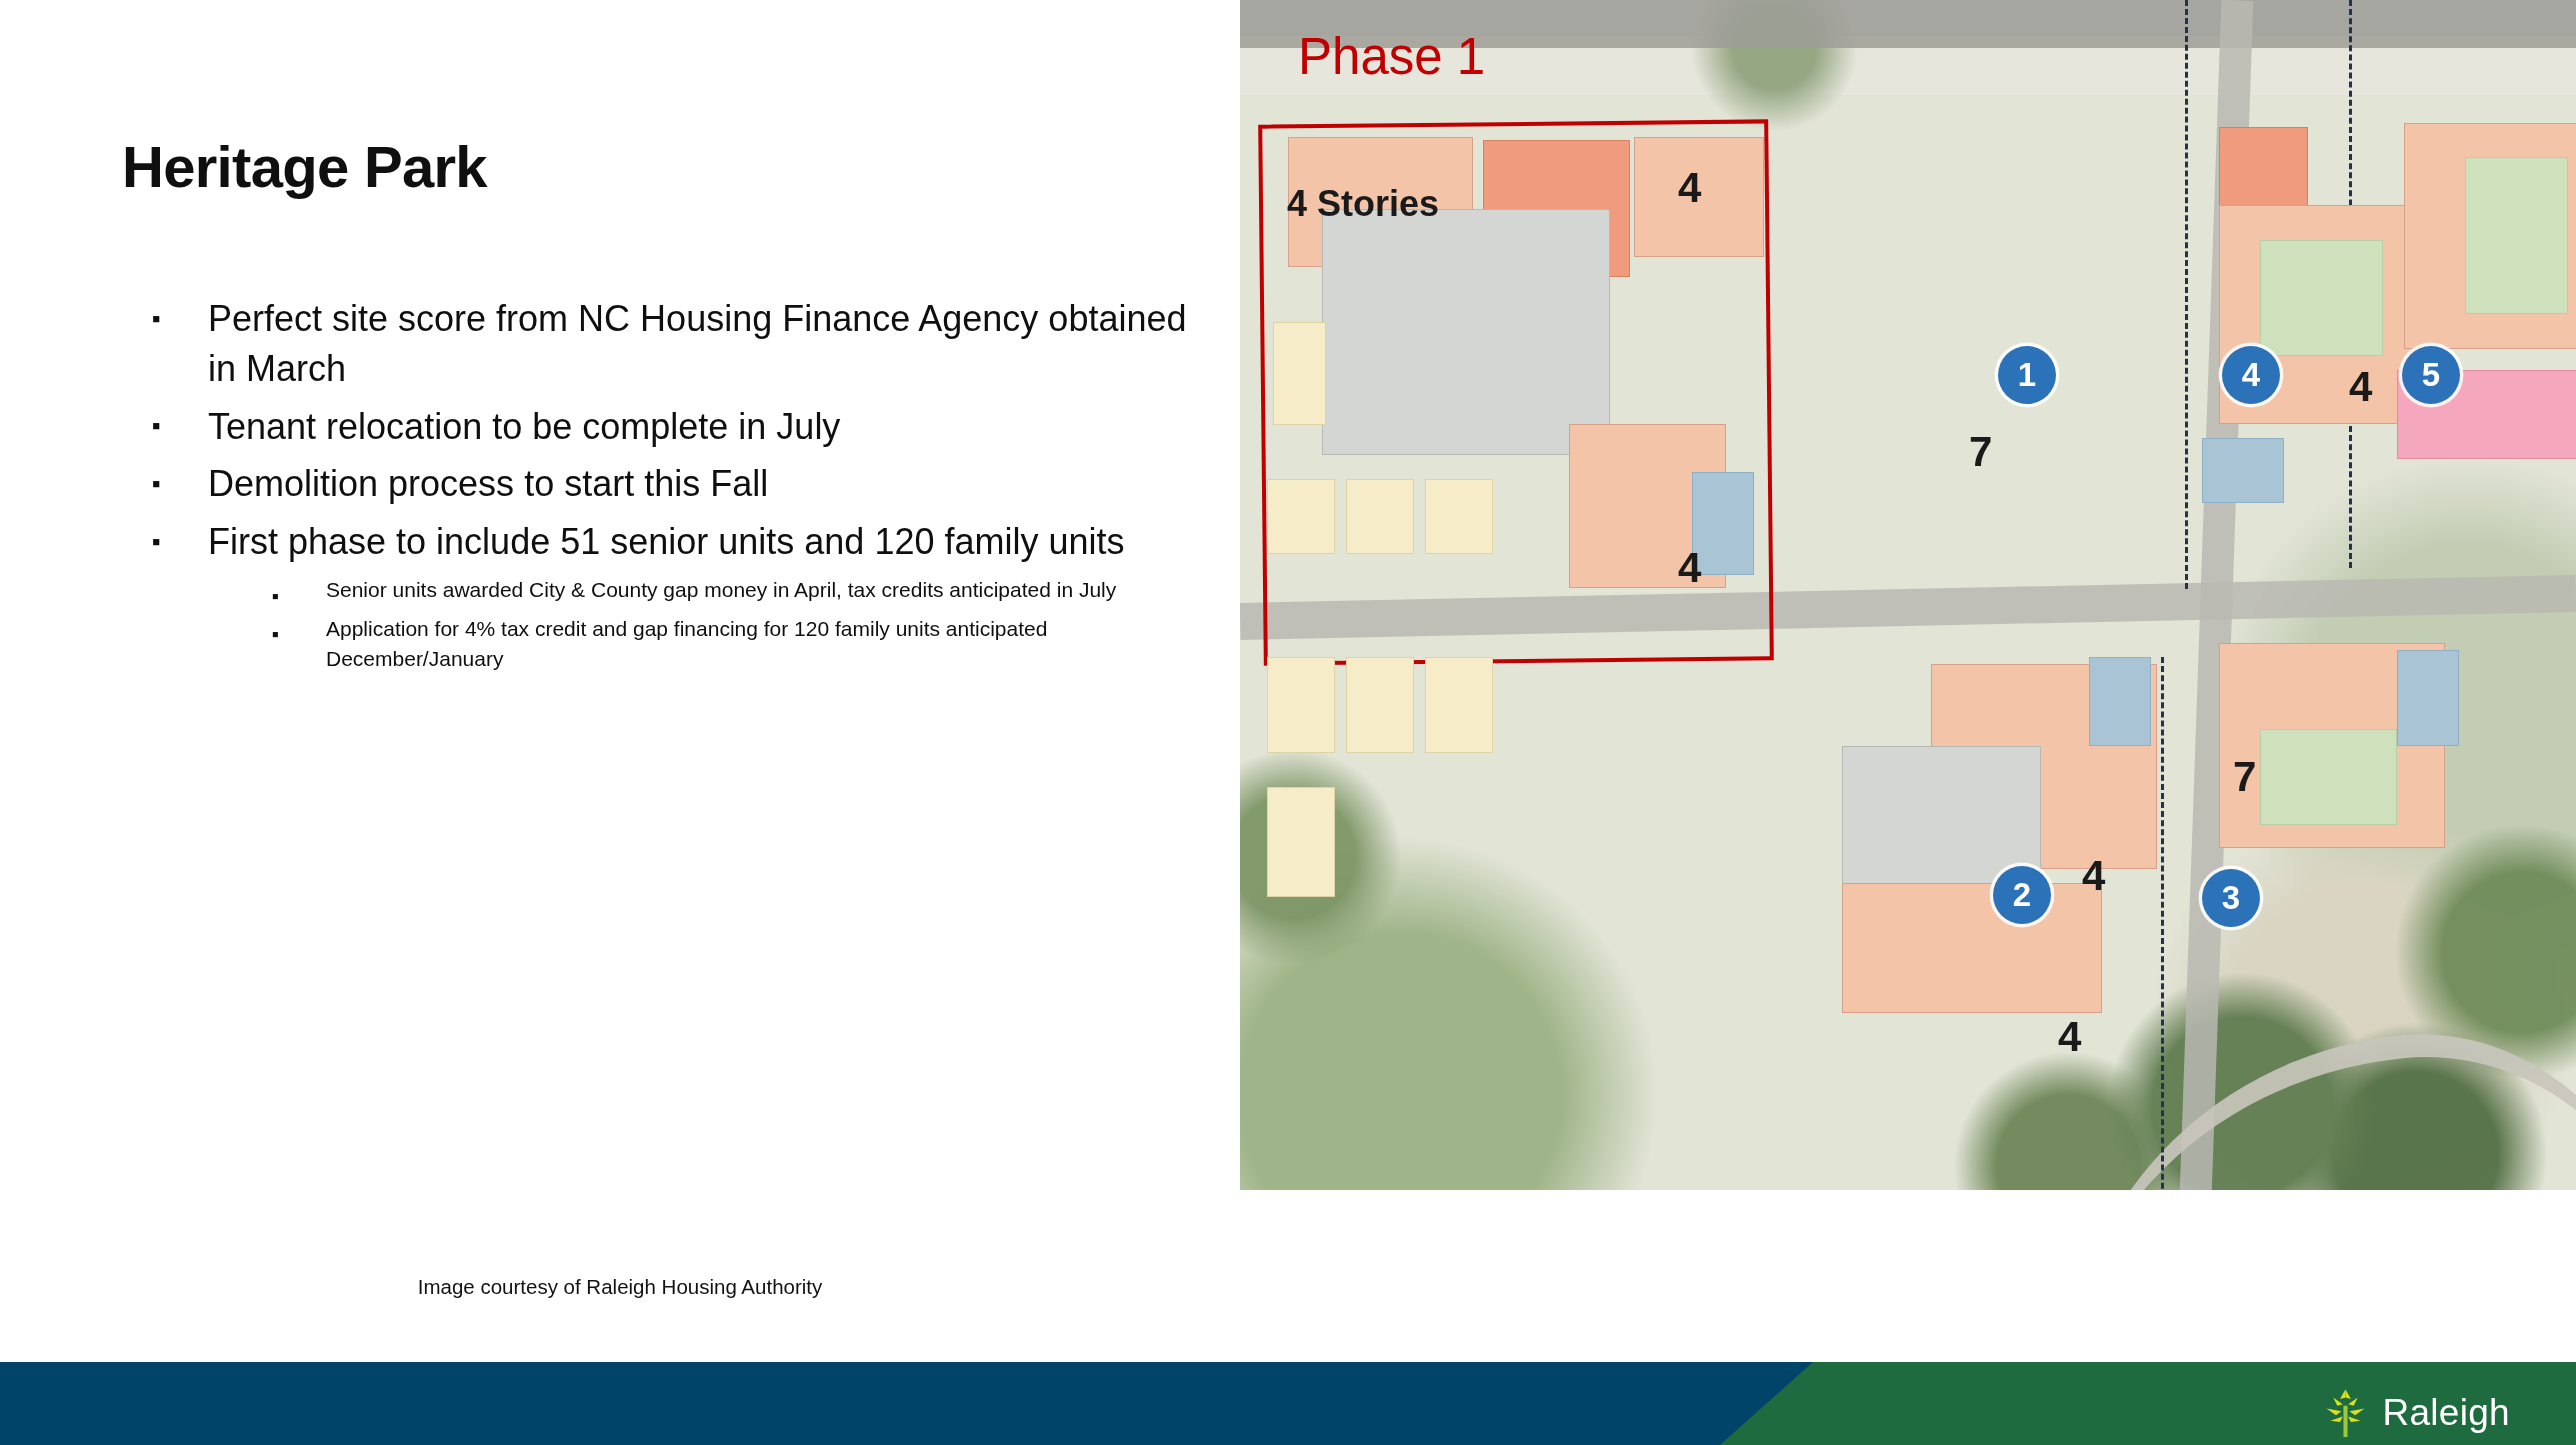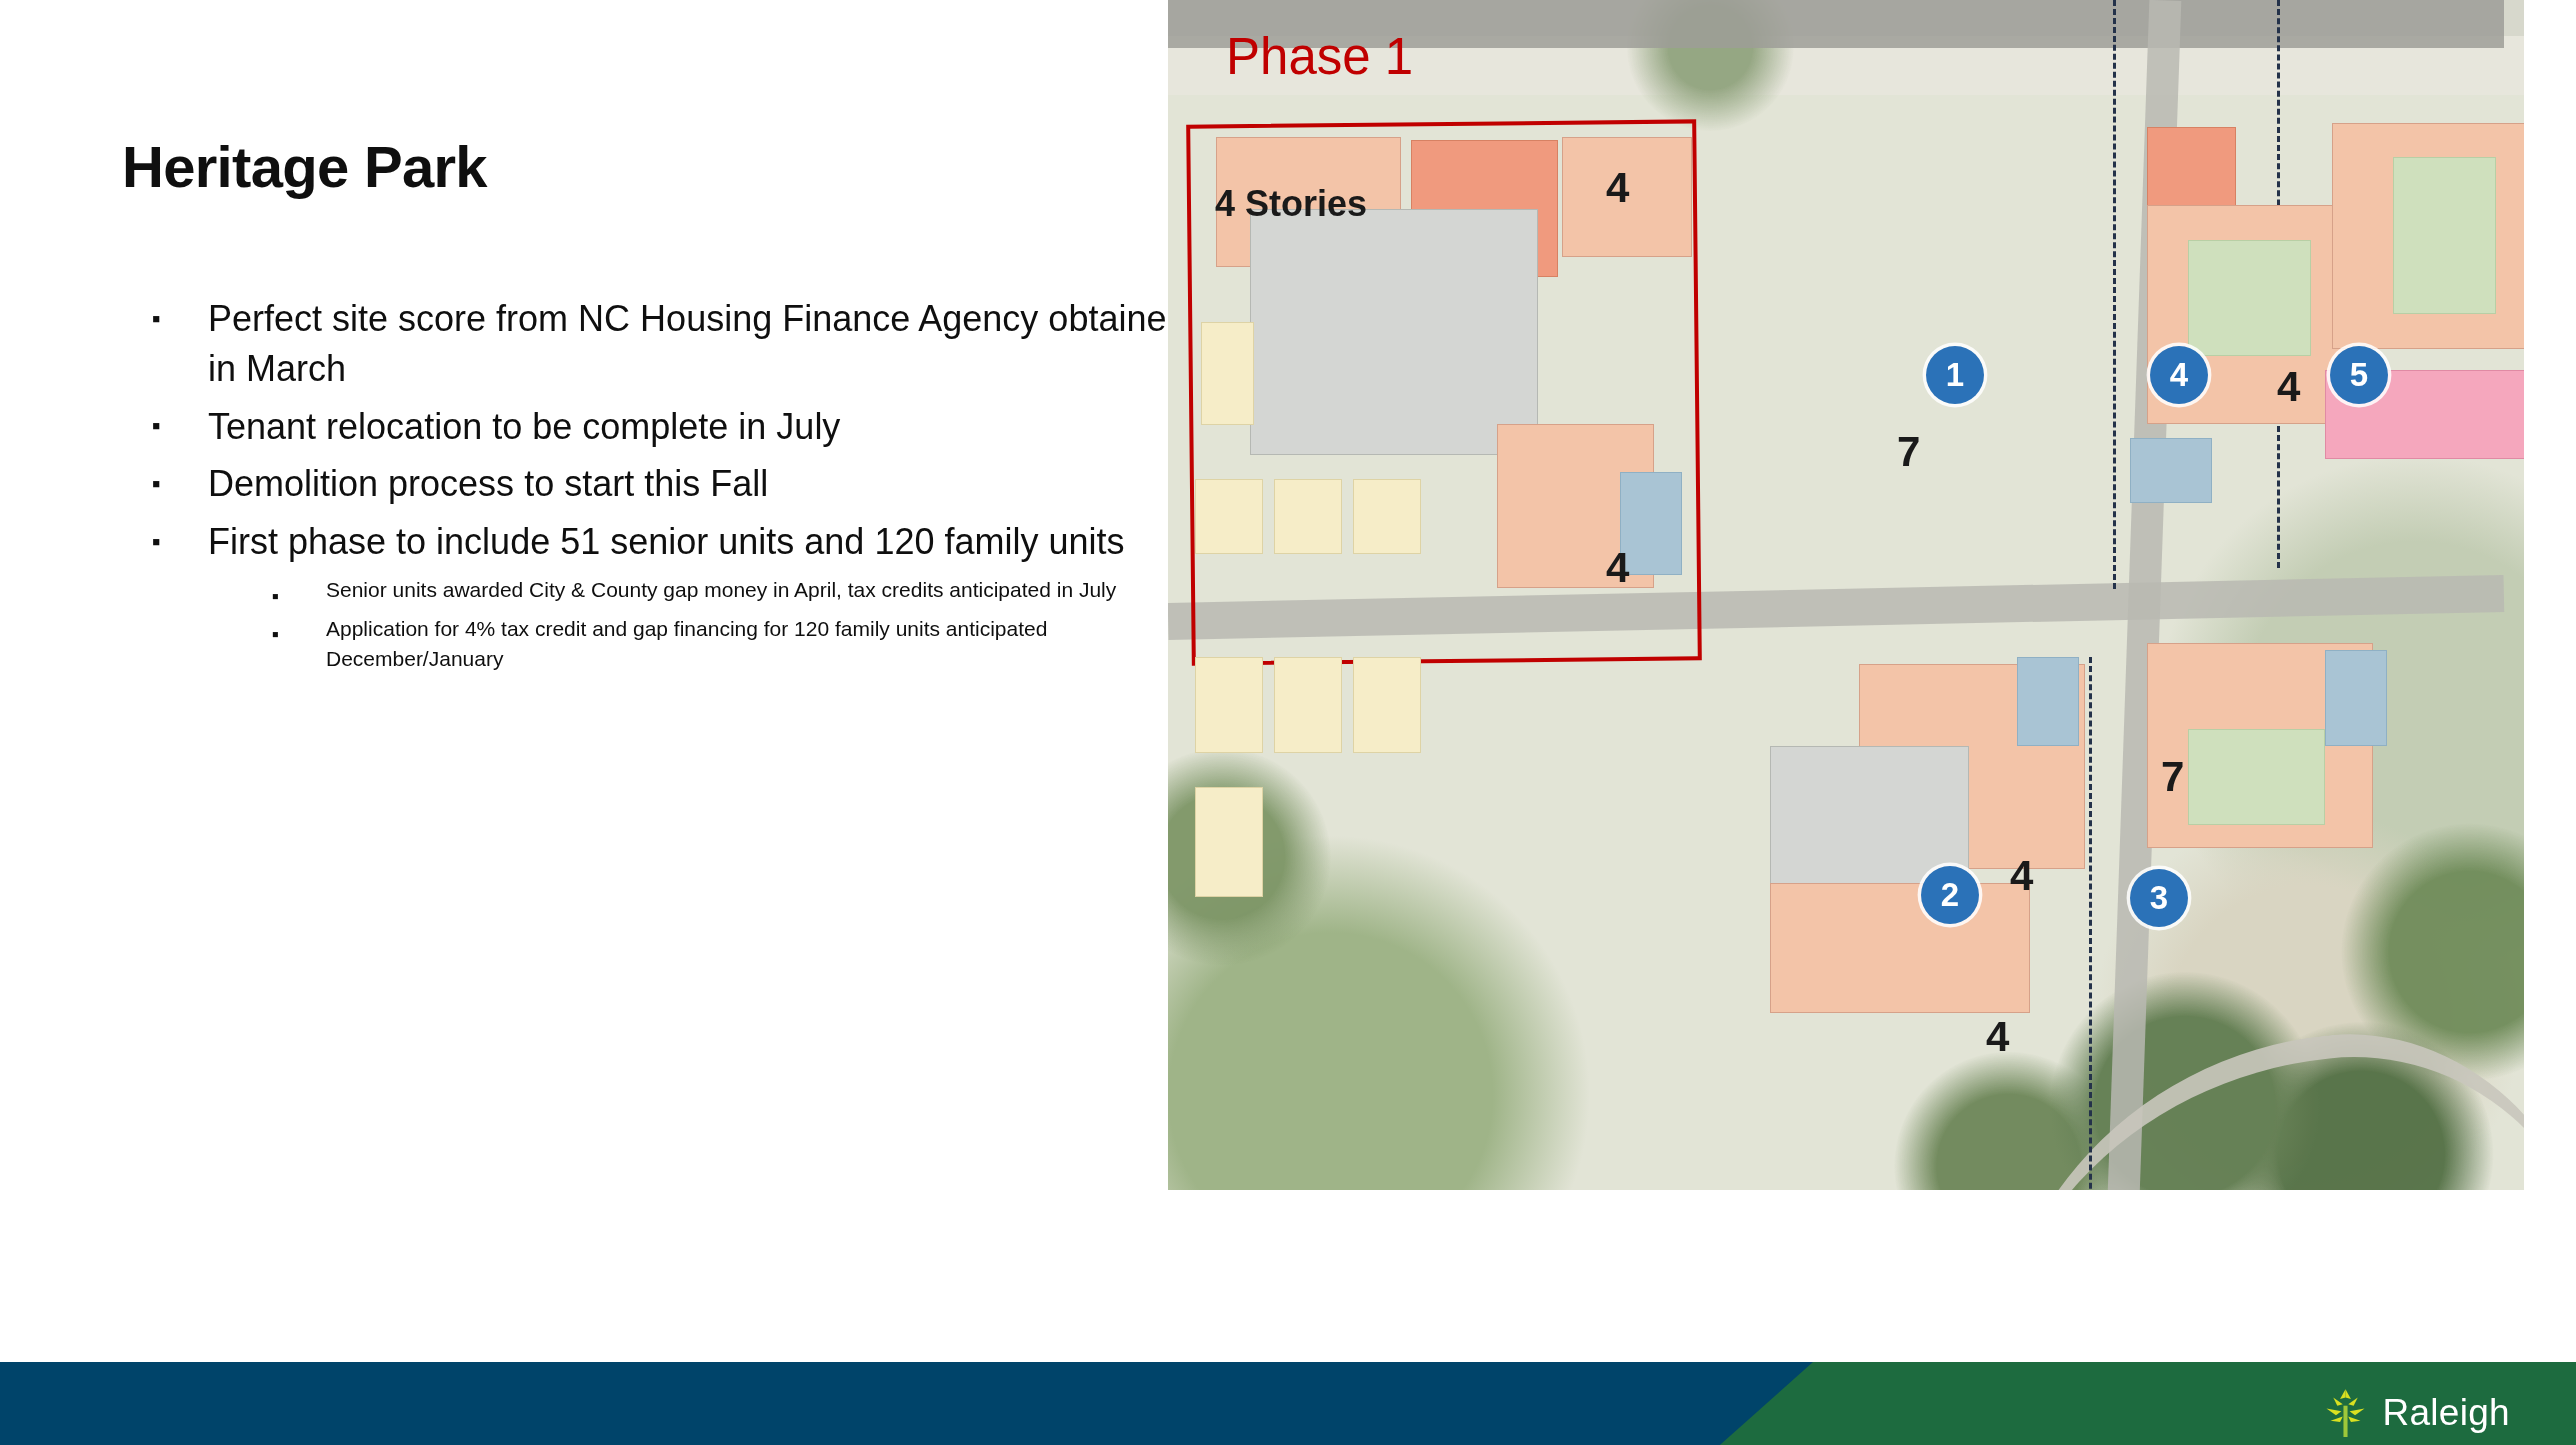--- a/index.html
+++ b/index.html
@@ -110,27 +110,26 @@
     top: 1275px;
     width: 1240px;
     text-align: center;
     font-size: 20.5px;
     color: #121212;
   }
 
   
   .imagepanel {
     position: absolute;
-    left: 1168px;
+    left: 1240px;
     top: 0;
     width: 1336px;
     height: 1190px;
     overflow: hidden;
     background: #cfd6c7;
-    padding-left: 20px;
   }
 
   
   .aerial {
     position: absolute;
     inset: 0;
     background:
       radial-gradient(circle at 84% 86%, #d9d5c2 0 9%, rgba(217,213,194,0) 14%),
       radial-gradient(circle at 92% 60%, #c3cdb4 0 12%, rgba(195,205,180,0) 18%),
       radial-gradient(circle at 12% 92%, #9fb488 0 10%, rgba(159,180,136,0) 16%),
@@ -315,20 +314,21 @@
           <span class="btext">Senior units awarded City &amp; County gap money in April, tax credits anticipated in July</span>
         </div>
         <div class="bullet-l2">
           <span class="marker">▪</span>
           <span class="btext">Application for 4% tax credit and gap financing for 120 family units anticipated December/January</span>
         </div>
       </div>
 
     </div>
 
+    <div class="credit">Image courtesy of Raleigh Housing Authority</div>
   </div>
 
   <div class="imagepanel">
     <div class="aerial"></div>
     <div class="trees"></div>
 
     <div class="road top"></div>
     <div class="road mid"></div>
     <div class="road vert"></div>
     <div class="road curve"></div>

